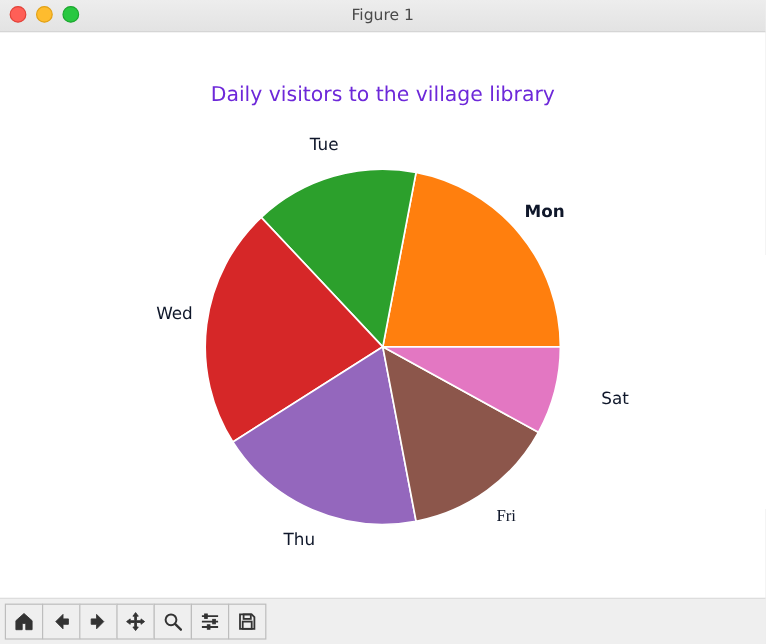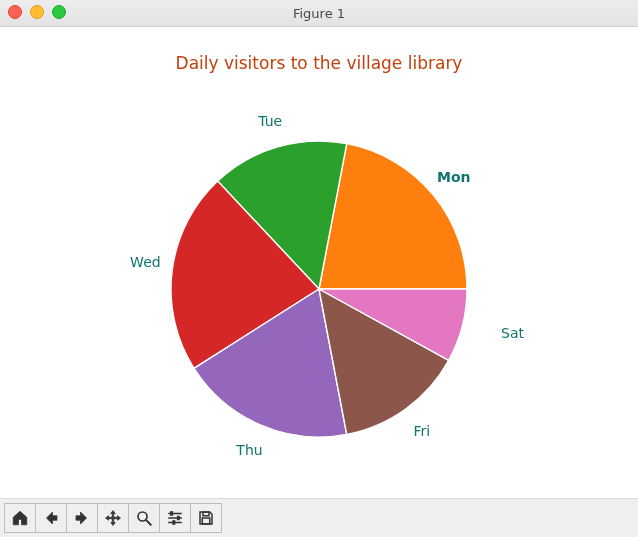--- a/index.html
+++ b/index.html
@@ -48,36 +48,36 @@
     font-size: 13px;
     color: #4a4a4a;
   }
   .figure-area {
     flex: 1;
     background: #ffffff;
     position: relative;
   }
   .chart-title {
     position: absolute;
-    top: 26px;
+    top: 42px;
     left: 0;
     width: 100%;
     text-align: center;
     font-size: 17px;
-    color: #c2410c;
+    color: #6d28d9;
   }
   svg.pie {
     position: absolute;
     left: 0;
     top: 0;
   }
   .slice-label {
     position: absolute;
     font-size: 14px;
-    color: #0f766e;
+    color: #0f172a;
     white-space: nowrap;
     transform: translate(-50%, -50%);
   }
   .toolbar {
     height: 38px;
     background: #efefef;
     border-top: 1px solid #d9d9d9;
     display: flex;
     align-items: center;
     padding-left: 4px;
@@ -123,21 +123,21 @@
         <path d="M 319 262 L 217.68702832255406 154.1126431416311 A 148 148 0 0 0 194.03946702570178 341.30236565689154 Z" fill="#d62728" stroke="#ffffff" stroke-width="1.4"></path>
         <path d="M 319 262 L 194.03946702570178 341.30236565689154 A 148 148 0 0 0 346.7324345586873 407.37851310784595 Z" fill="#9467bd" stroke="#ffffff" stroke-width="1.4"></path>
         <path d="M 319 262 L 346.7324345586873 407.37851310784595 A 148 148 0 0 0 448.6933886464919 333.29954376705376 Z" fill="#8c564b" stroke="#ffffff" stroke-width="1.4"></path>
         <path d="M 319 262 L 448.6933886464919 333.29954376705376 A 148 148 0 0 0 467 261.9999999999999 Z" fill="#e377c2" stroke="#ffffff" stroke-width="1.4"></path>
       </svg>
     <div id="labels-layer">
         <div class="slice-label" style="left: 453.84px; top: 150.451px; font-weight: bold;">Mon</div>
         <div class="slice-label" style="left: 270.177px; top: 93.9486px;">Tue</div>
         <div class="slice-label" style="left: 145.38px; top: 235px;">Wed</div>
         <div class="slice-label" style="left: 249.499px; top: 422.607px;">Thu</div>
-        <div class="slice-label" style="left: 421.862px; top: 403.578px;">Fri</div>
+        <div class="slice-label" style="left: 421.862px; top: 403.578px; font-family: Liberation Serif, serif;">Fri</div>
         <div class="slice-label" style="left: 488.502px; top: 305.521px; margin-left: 24px;">Sat</div>
       </div>
   </div>
 
   <div class="toolbar">
     <div class="tool-btn" title="Home">
       <svg viewBox="0 0 24 24">
           <path d="M3 11 L12 3 L21 11 L21 21 L14 21 L14 14 L10 14 L10 21 L3 21 Z" fill="#333"></path>
         </svg>
     </div>

